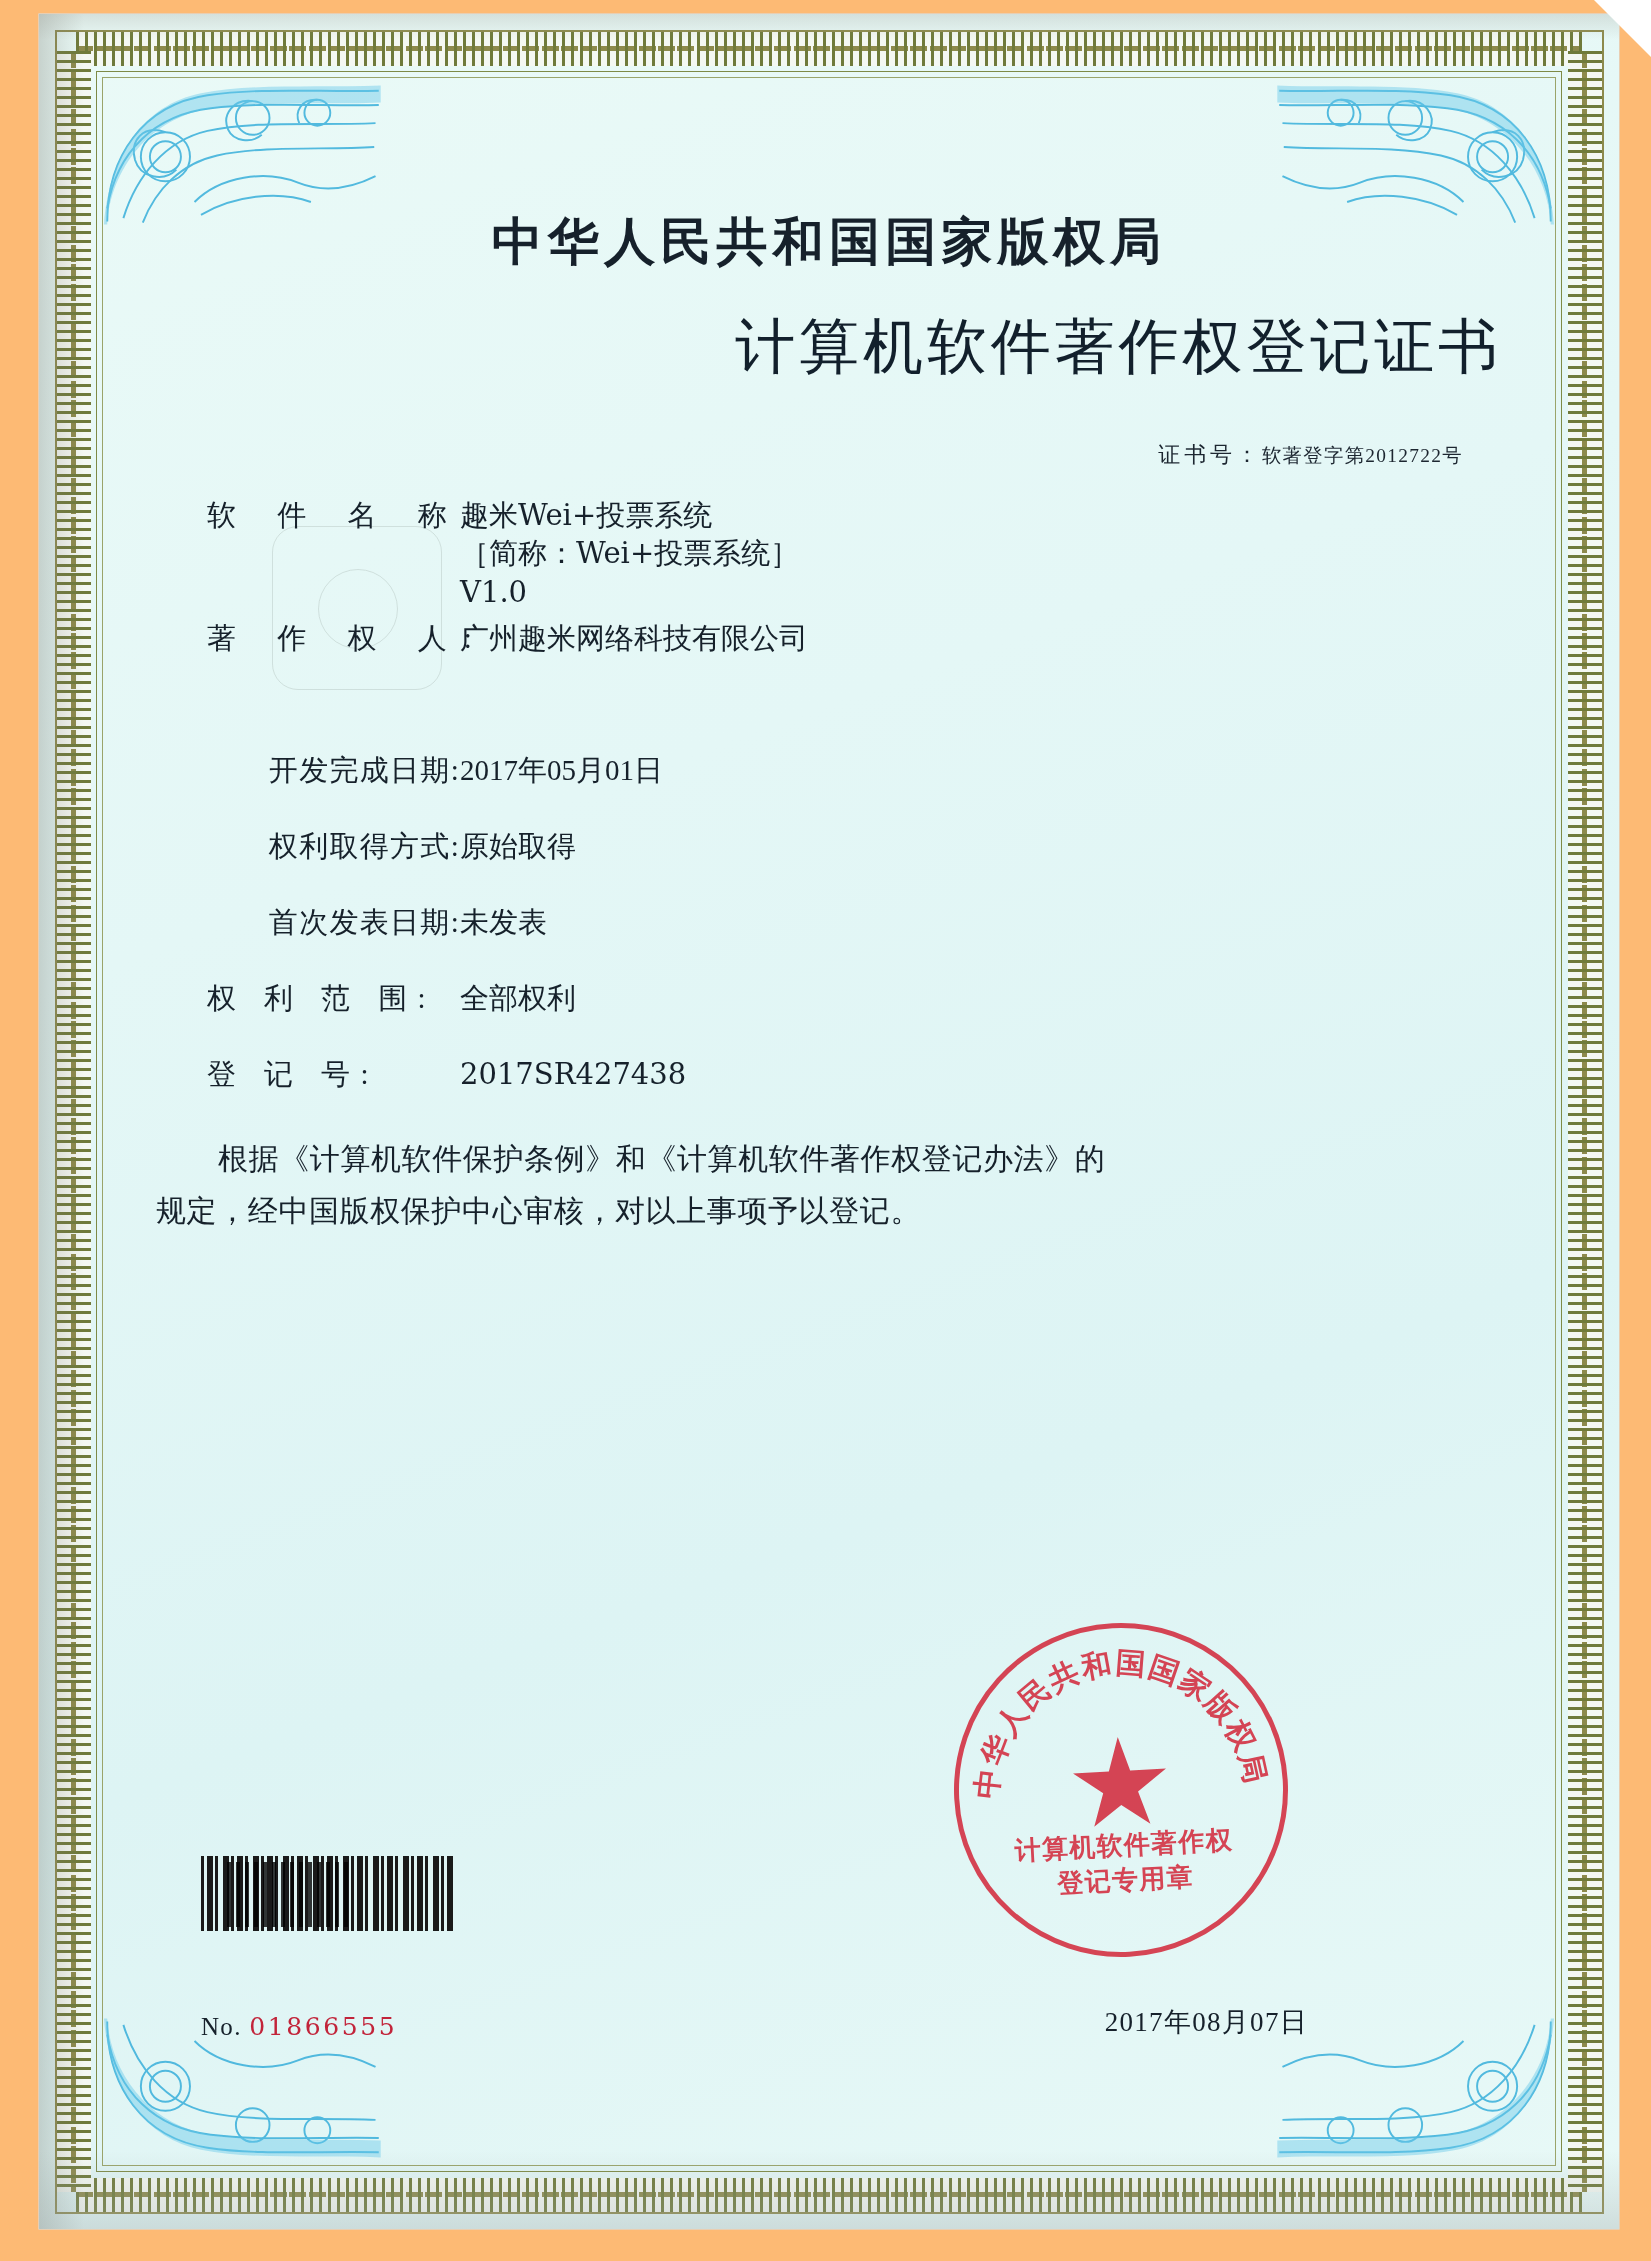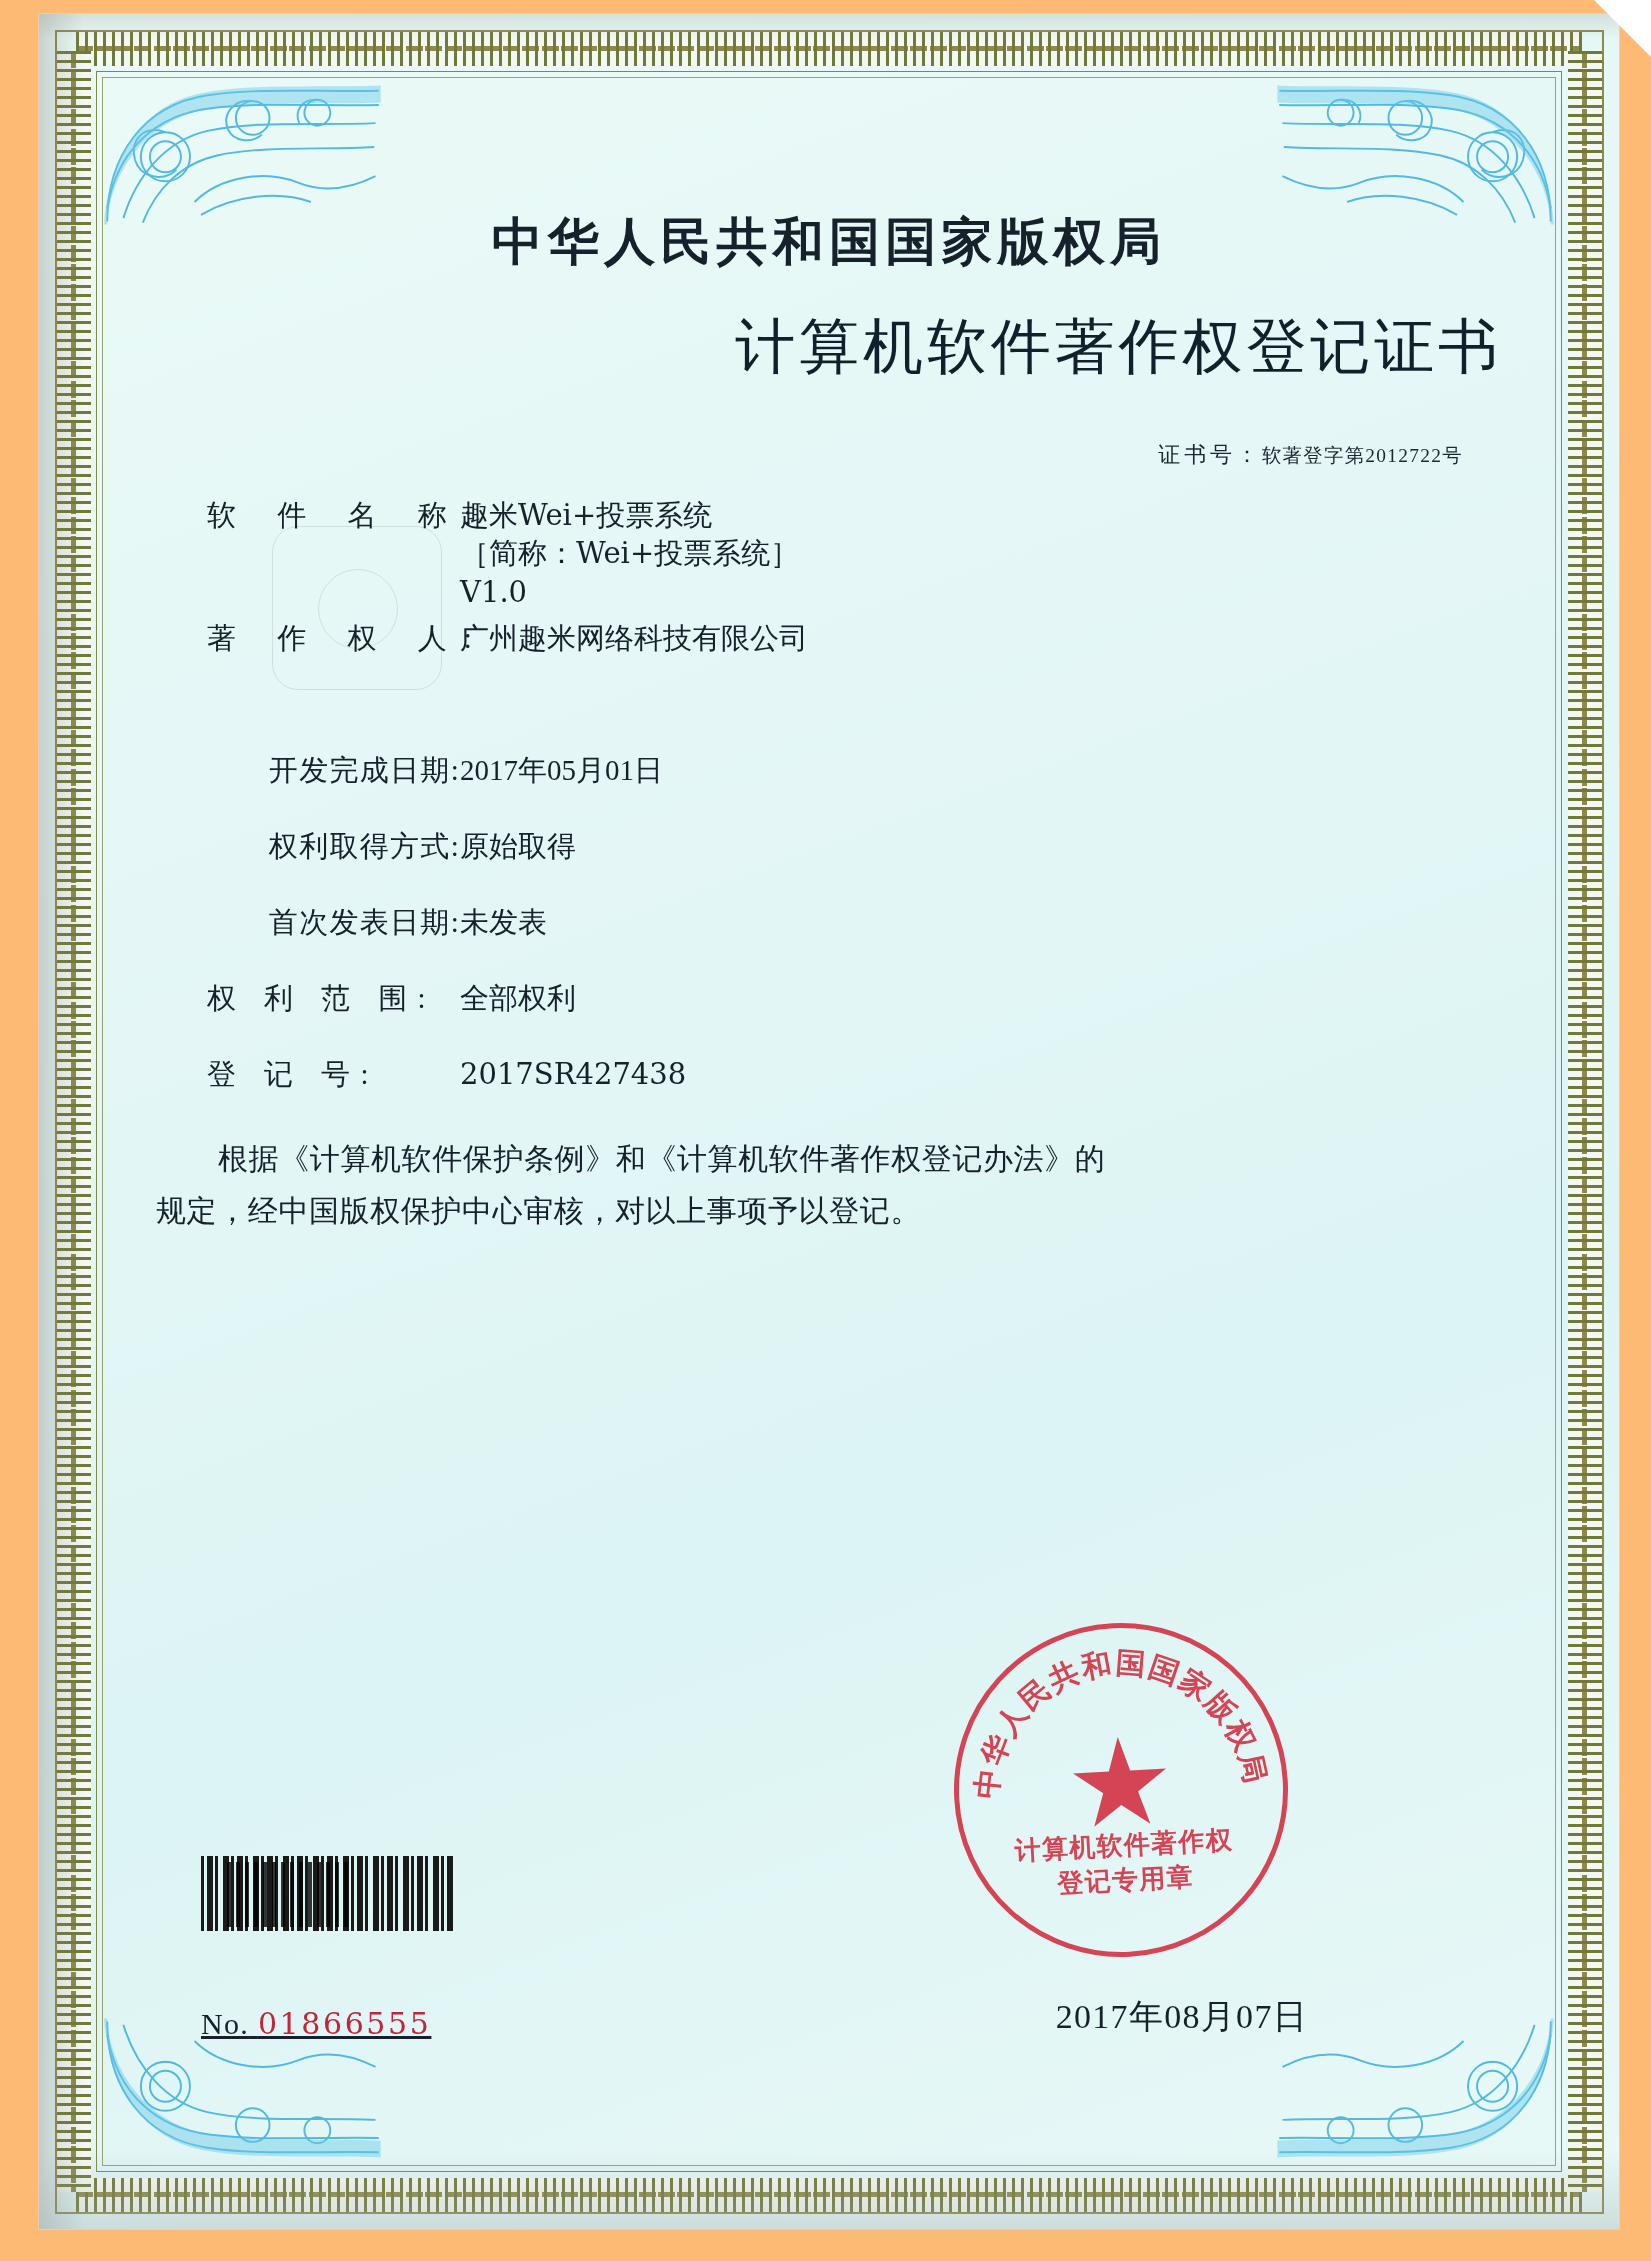--- a/index.html
+++ b/index.html
@@ -281,35 +281,34 @@
     font-weight: bold;
     font-family: "DejaVu Serif", "Liberation Serif", serif;
     letter-spacing: 3px;
   }
 
   
   .footer-no {
     position: absolute;
     left: 45px;
     bottom: 84px;
-    font-size: 30px;
+    font-size: 25px;
     color: #16212b;
     letter-spacing: 1.3px;
-    text-decoration: underline;
   }
   .footer-no .num {
     color: #c2243a;
     font-family: "DejaVu Serif", "Liberation Serif", serif;
     letter-spacing: 2.6px;
   }
   .footer-date {
     position: absolute;
     right: 194px;
     bottom: 85px;
-    font-size: 34px;
+    font-size: 27px;
     color: #16212b;
     letter-spacing: 1.3px;
   }
 
   
   .emboss {
     position: absolute;
     left: 233px;
     top: 512px;
     width: 168px;

